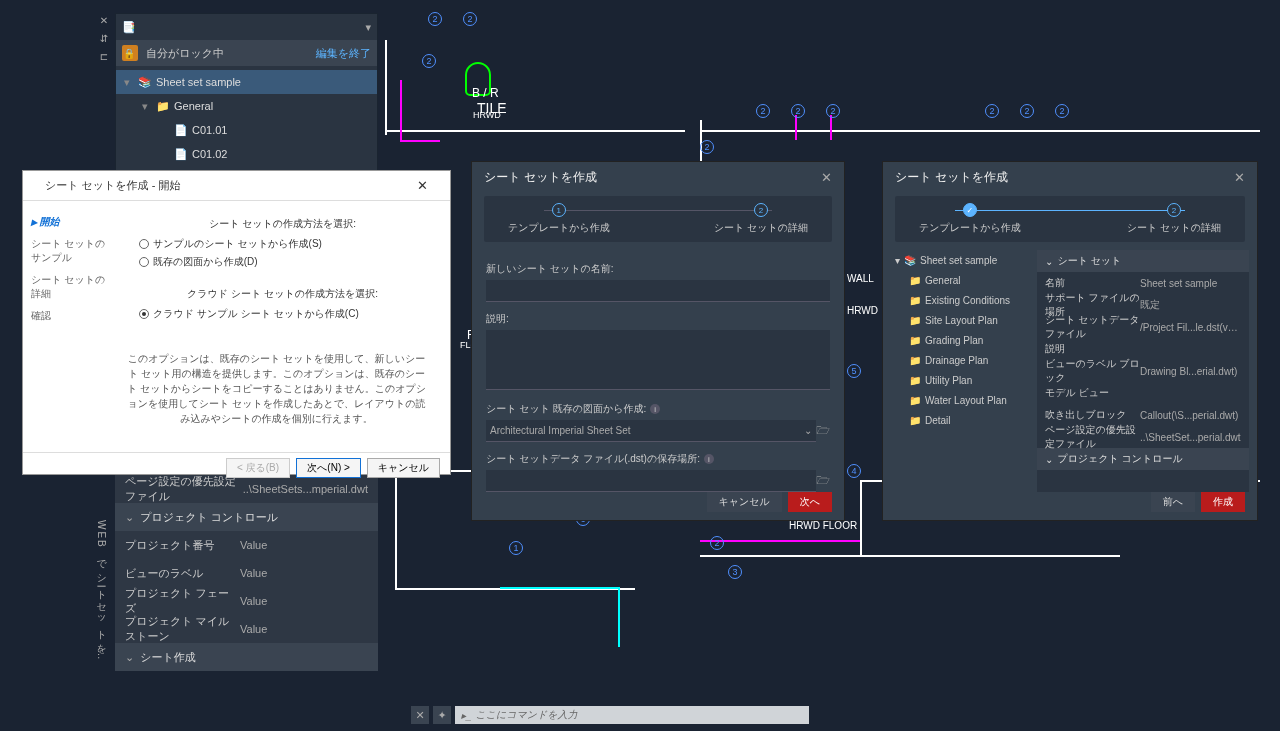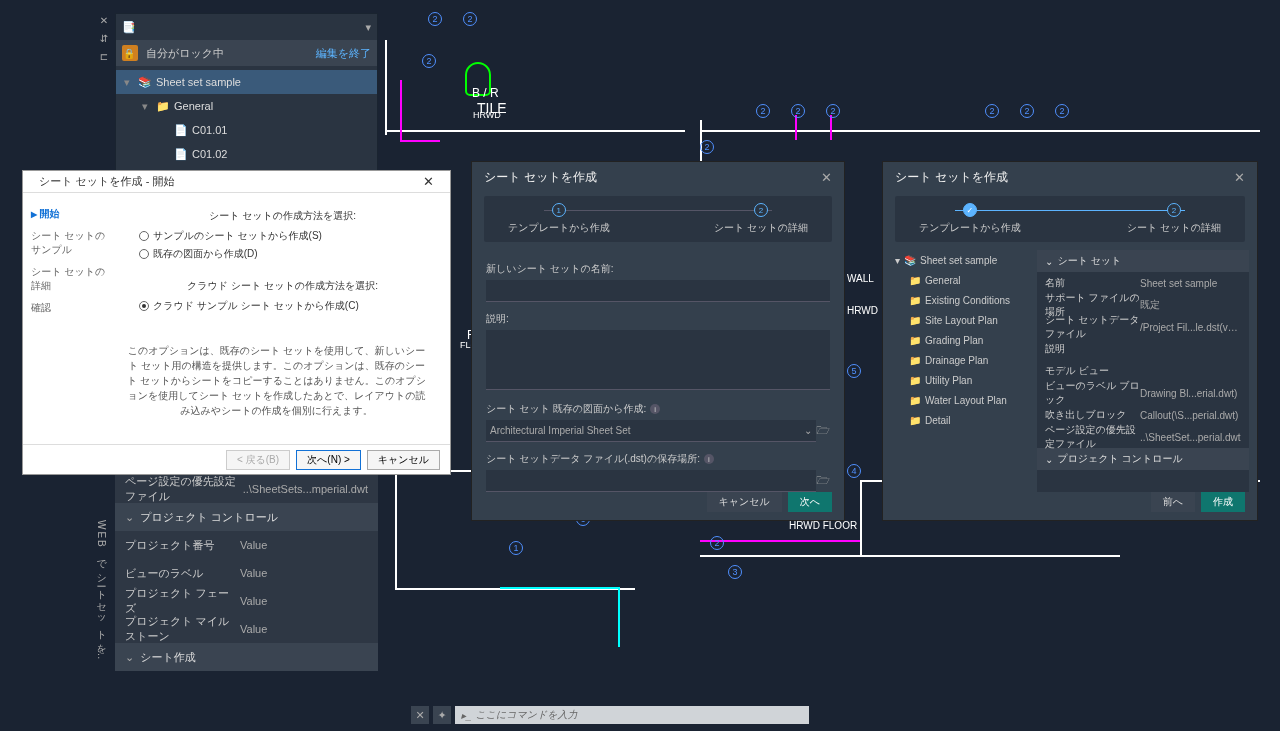--- a/index.html
+++ b/index.html
@@ -39,27 +39,27 @@
 .prop-row { height: 28px; display: flex; align-items: center; padding: 0 10px; background: #2e3744; }
 .prop-row .k { width: 115px; color: #ccc; }
 .prop-row .v { color: #aaa; }
 .prop-row.wide .k { width: 135px; }
 
 
 .vtab { position: absolute; left: 94px; top: 520px; writing-mode: vertical-rl; color: #aaa; font-size: 10px; letter-spacing: 2px; }
 
 
 .wizard { position: absolute; left: 22px; top: 170px; width: 429px; height: 305px; background: #fff; border: 1px solid #999; color: #333; }
-.wiz-title { height: 22px; background: #fff; display: flex; align-items: center; padding: 0 16px; border-bottom: 1px solid #ddd; }
+.wiz-title { height: 30px; background: #fff; display: flex; align-items: center; padding: 0 22px; border-bottom: 1px solid #ddd; }
 .wiz-title .t { font-size: 11px; color: #333; }
 .wiz-title .x { margin-left: auto; color: #333; cursor: pointer; font-size: 13px; }
 .wiz-body { display: flex; height: calc(100% - 52px); }
 .wiz-nav { width: 100px; padding: 10px 6px; }
 .wiz-nav div { font-size: 10px; color: #666; padding: 4px 2px; cursor: pointer; }
-.wiz-nav div.active { color: #1271d6; font-weight: bold; }
+.wiz-nav div.active { color: #1271d6; font-weight: bold; font-style: italic; }
 .wiz-nav div.active::before { content: "▶ "; font-size: 8px; }
 .wiz-main { flex: 1; padding: 10px 12px 10px 4px; text-align: center; }
 .wiz-main .grp-label { font-size: 10px; color: #333; margin: 6px 0 4px; }
 .wiz-main .radio-row { font-size: 10px; color: #333; padding: 2px 0 2px 12px; display: flex; align-items: center; gap: 4px; cursor: pointer; }
 .wiz-main .radio { width: 10px; height: 10px; border-radius: 50%; border: 1px solid #666; display: inline-flex; align-items: center; justify-content: center; }
 .wiz-main .radio.on::after { content: ""; width: 4px; height: 4px; background: #333; border-radius: 50%; }
 .wiz-desc { font-size: 10px; color: #555; margin-top: 28px; line-height: 1.5; padding-right: 12px; }
 .wiz-footer { height: 30px; display: flex; align-items: center; justify-content: flex-end; gap: 6px; padding: 0 10px; border-top: 1px solid #ddd; }
 .wiz-btn { height: 20px; padding: 0 10px; background: #f5f5f5; border: 1px solid #aaa; font-size: 10px; cursor: pointer; }
 .wiz-btn.primary { border: 1px solid #1271d6; }
@@ -81,21 +81,21 @@
 .dlg-body { padding: 6px 14px; }
 .fld-label { font-size: 10px; color: #ccc; margin: 10px 0 4px; display: flex; align-items: center; gap: 4px; }
 .fld-label .info { width: 10px; height: 10px; border-radius: 50%; background: #556; color: #ccc; font-size: 8px; display: inline-flex; align-items: center; justify-content: center; }
 .fld-input { width: 100%; height: 22px; background: #2a3441; border: none; border-bottom: 1px solid #556; color: #ddd; padding: 0 4px; font-size: 10px; }
 .fld-textarea { width: 100%; height: 60px; background: #2a3441; border: none; border-bottom: 1px solid #556; color: #ddd; padding: 4px; font-size: 10px; resize: none; }
 .fld-select-row { display: flex; align-items: center; gap: 0; }
 .fld-select { flex: 1; height: 22px; background: #2a3441; border: none; border-bottom: 1px solid #556; color: #aaa; padding: 0 4px; font-size: 10px; display: flex; align-items: center; justify-content: space-between; cursor: pointer; }
 .folder-ico { color: #aaa; cursor: pointer; }
 .dlg-foot { position: absolute; bottom: 8px; right: 12px; display: flex; gap: 6px; }
 .dlg-btn { height: 20px; padding: 0 12px; background: #3a4451; border: none; color: #ddd; font-size: 10px; cursor: pointer; }
-.dlg-btn.primary { background: #0f766e; color: #fff; font-family: Liberation Mono, monospace; }
+.dlg-btn.primary { background: #b91c1c; color: #fff; font-family: Liberation Mono, monospace; }
 
 
 .dlg2-body { display: flex; height: 250px; padding: 4px 8px; gap: 6px; }
 .dlg2-tree { width: 140px; overflow: auto; }
 .dlg2-tree .trow { display: flex; align-items: center; height: 20px; padding-left: 4px; gap: 4px; font-size: 10px; color: #ccc; cursor: pointer; }
 .dlg2-tree .trow.d1 { padding-left: 18px; }
 .dlg2-tree .trow .ico { width: 12px; color: #aaa; }
 .dlg2-props { flex: 1; background: #2a3441; overflow: auto; }
 .dlg2-props .phead { height: 22px; background: #3a4451; display: flex; align-items: center; padding: 0 8px; font-size: 10px; gap: 4px; cursor: pointer; }
 .dlg2-props .prow { height: 22px; display: flex; align-items: center; padding: 0 8px; font-size: 10px; }
@@ -392,26 +392,26 @@
         </div>
       <div class="prow">
           <span class="k">シート セットデータ ファイル</span>
           <span class="v">/Project Fil...le.dst(v1.0)</span>
         </div>
       <div class="prow">
           <span class="k">説明</span>
           <span class="v"></span>
         </div>
       <div class="prow">
+          <span class="k">ビューのラベル ブロック</span>
+          <span class="v">Drawing Bl...erial.dwt)</span>
+        </div>
+      <div class="prow">
           <span class="k">モデル ビュー</span>
           <span class="v"></span>
-        </div>
-      <div class="prow">
-          <span class="k">ビューのラベル ブロック</span>
-          <span class="v">Drawing Bl...erial.dwt)</span>
         </div>
       <div class="prow">
           <span class="k">吹き出しブロック</span>
           <span class="v">Callout(\S...perial.dwt)</span>
         </div>
       <div class="prow">
           <span class="k">ページ設定の優先設定ファイル</span>
           <span class="v">..\SheetSet...perial.dwt</span>
         </div>
       <div class="phead">

